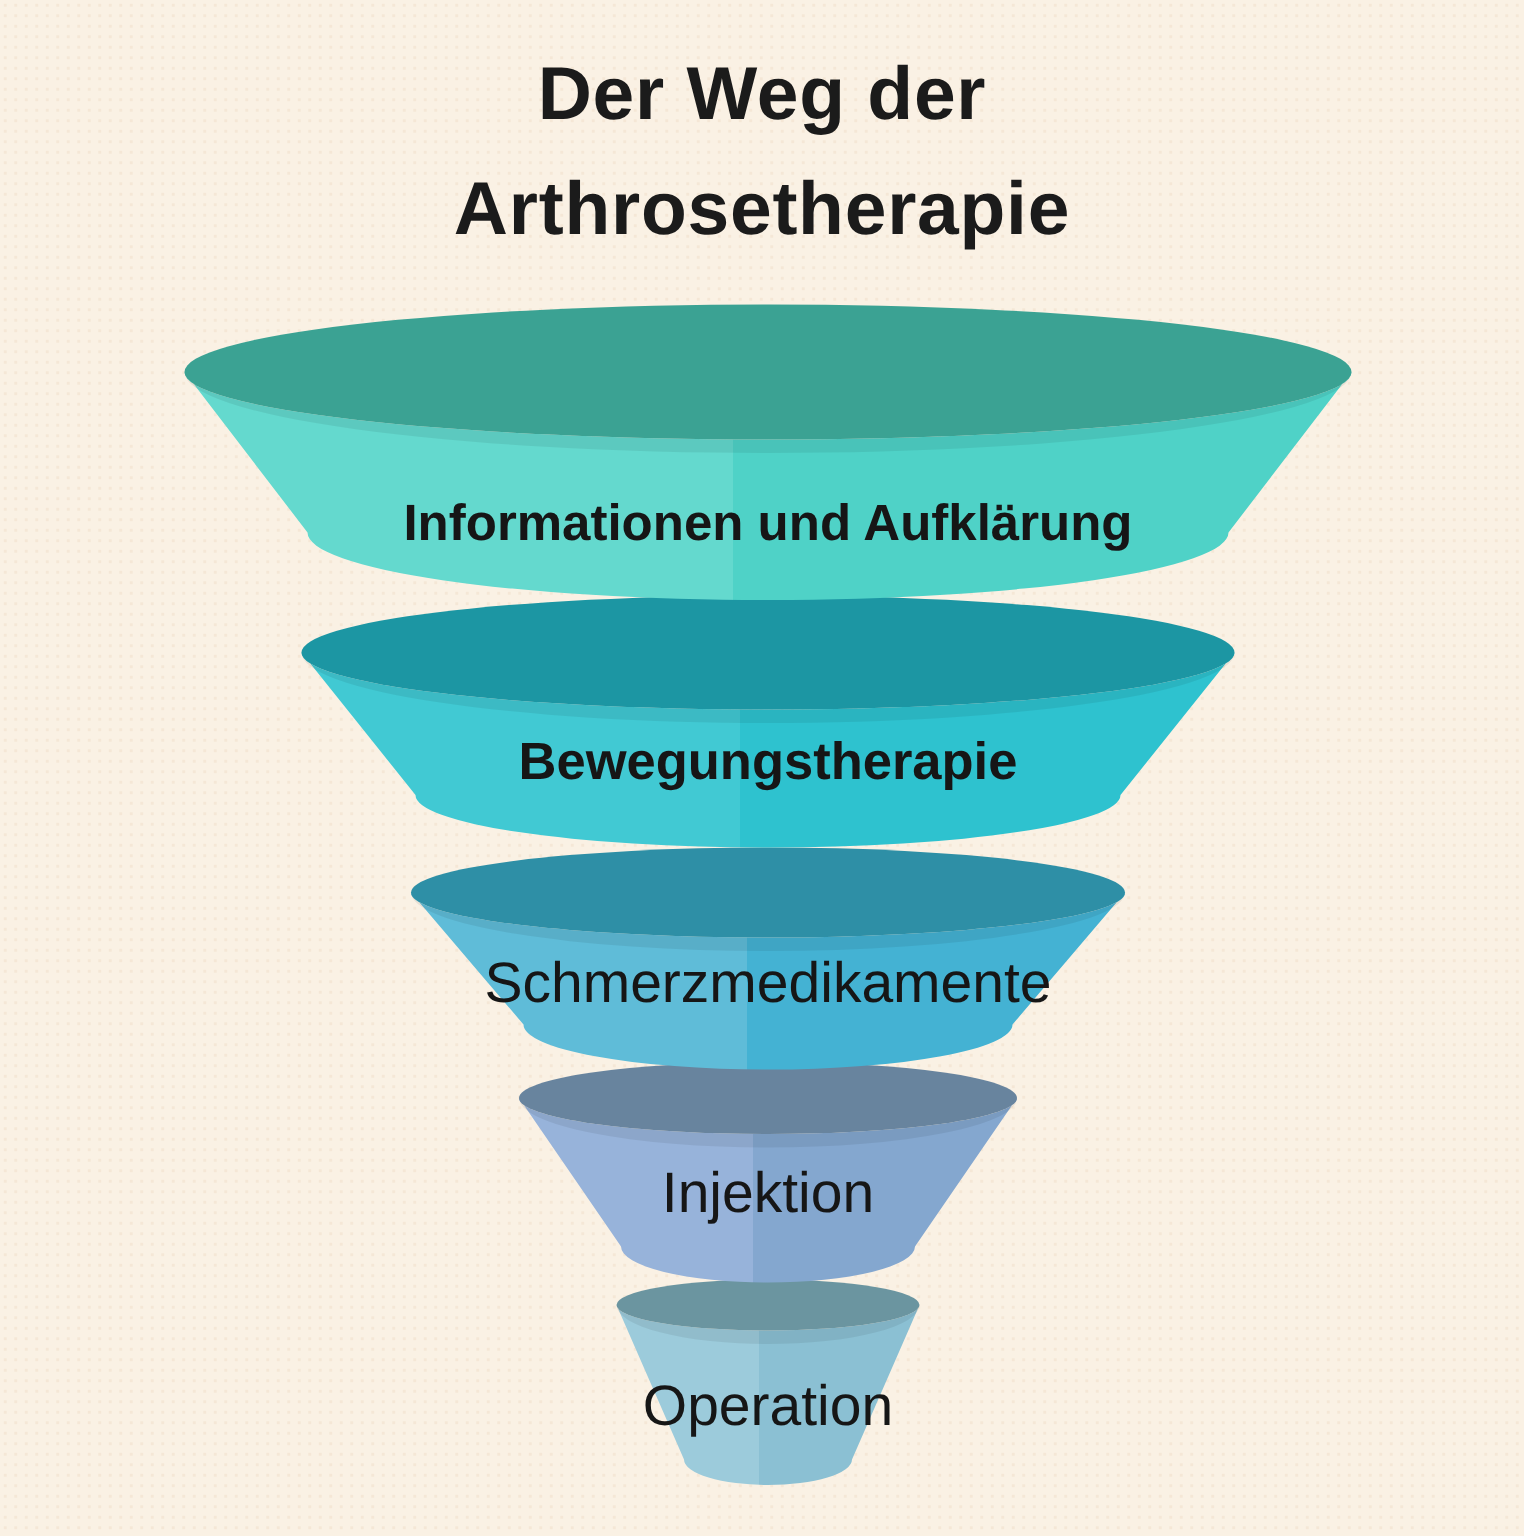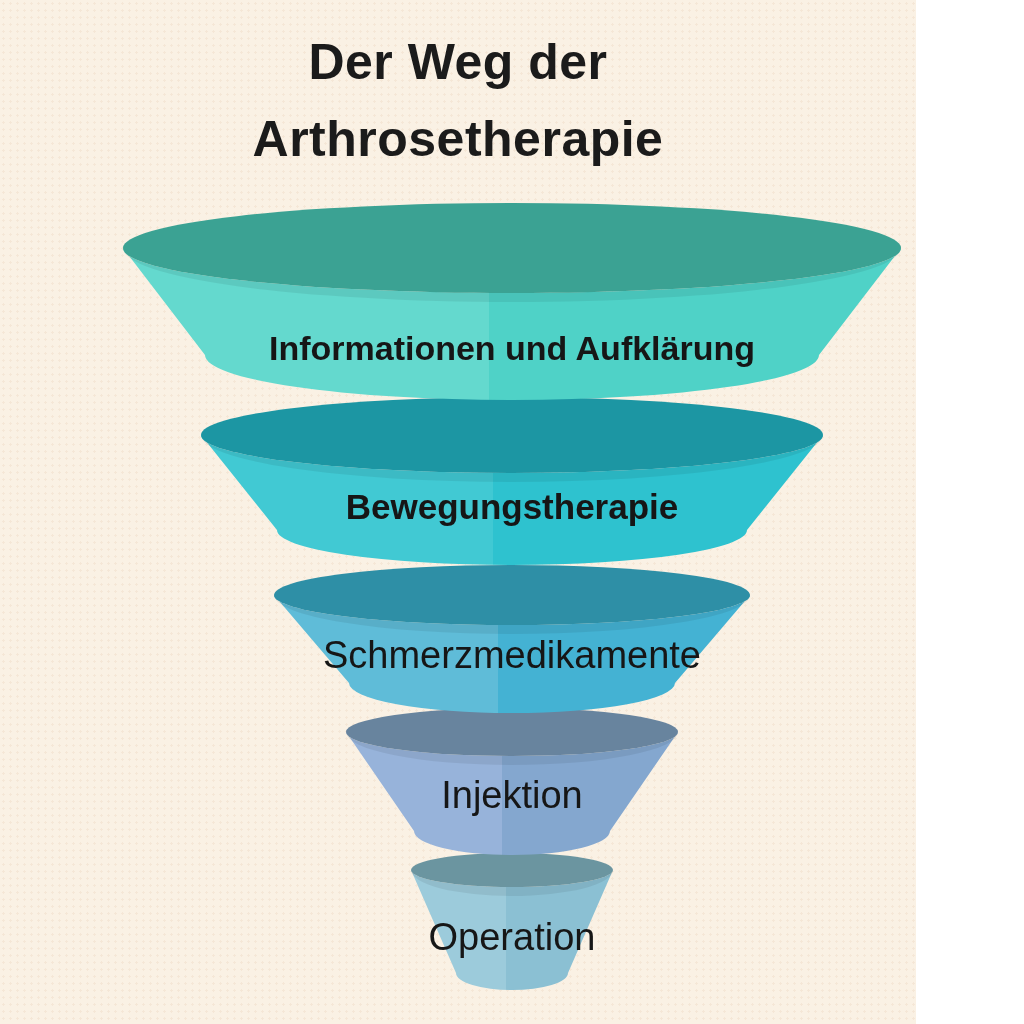--- a/index.html
+++ b/index.html
@@ -3,21 +3,21 @@
 <meta charset="utf-8">
 <style>
   html,body{margin:0;padding:0;}
   body{
     width:1024px;height:1024px;
     font-family:"Liberation Sans",sans-serif;
     overflow:hidden;
   }
   .canvas{
     position:relative;
-    width:916px;height:1024px;
+    width:1016px;height:1024px;
     background-color:#FAF1E4;
     background-image:radial-gradient(rgba(196,147,94,0.10) 1px, transparent 1.3px);
     background-size:7px 7px;
   }
   .title{
     position:absolute;
     top:24px;left:0;right:0;
     margin:0 auto;
     max-width:560px;
     text-align:center;

